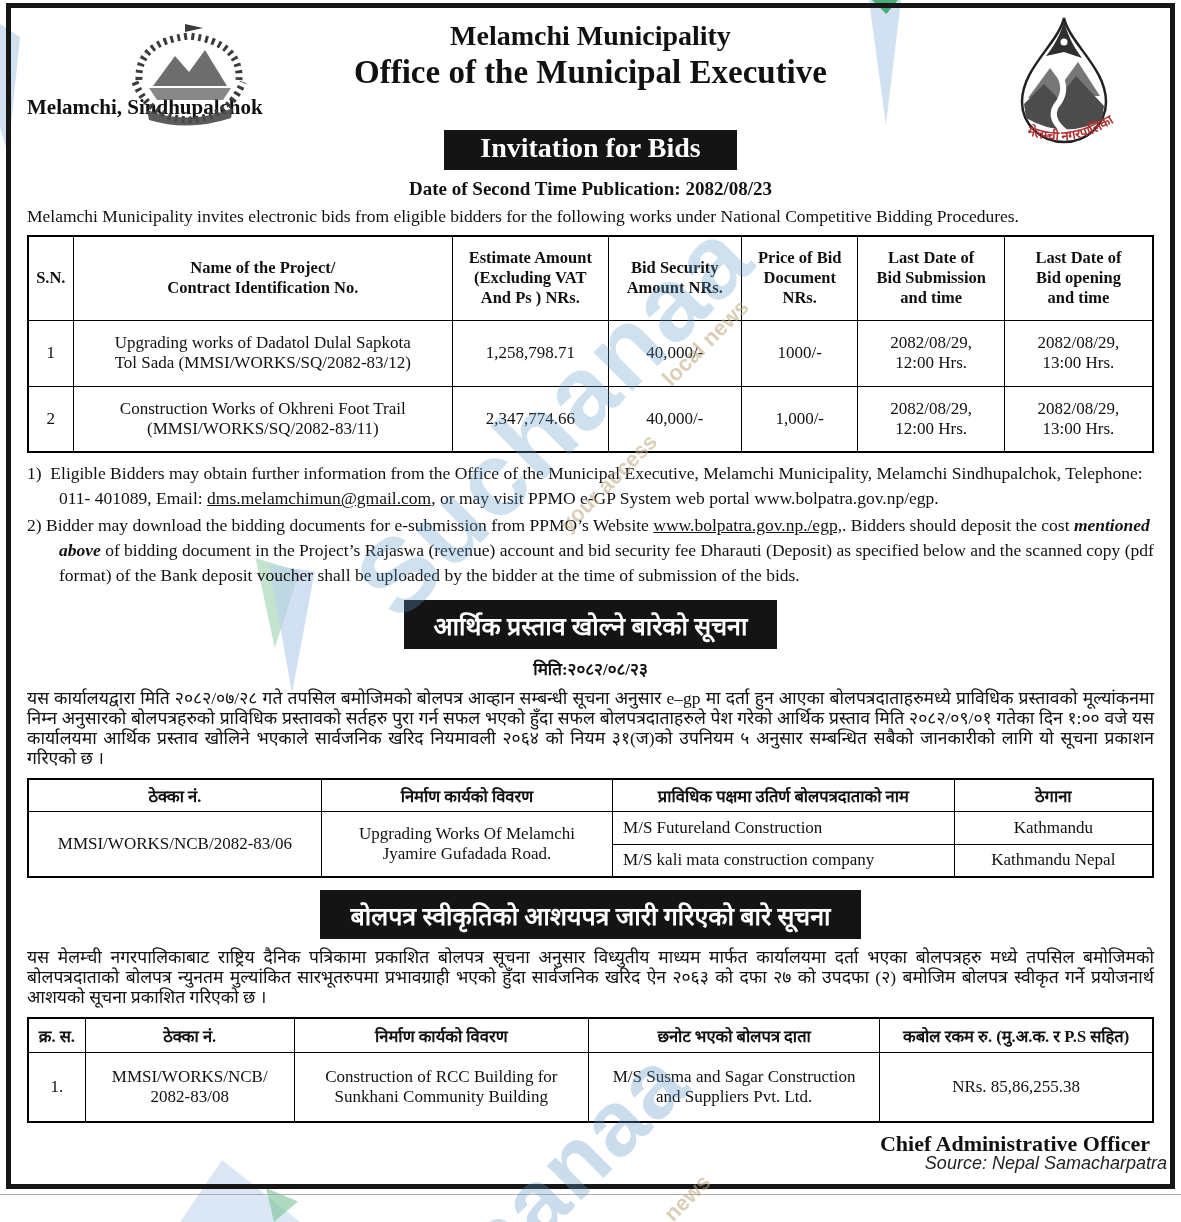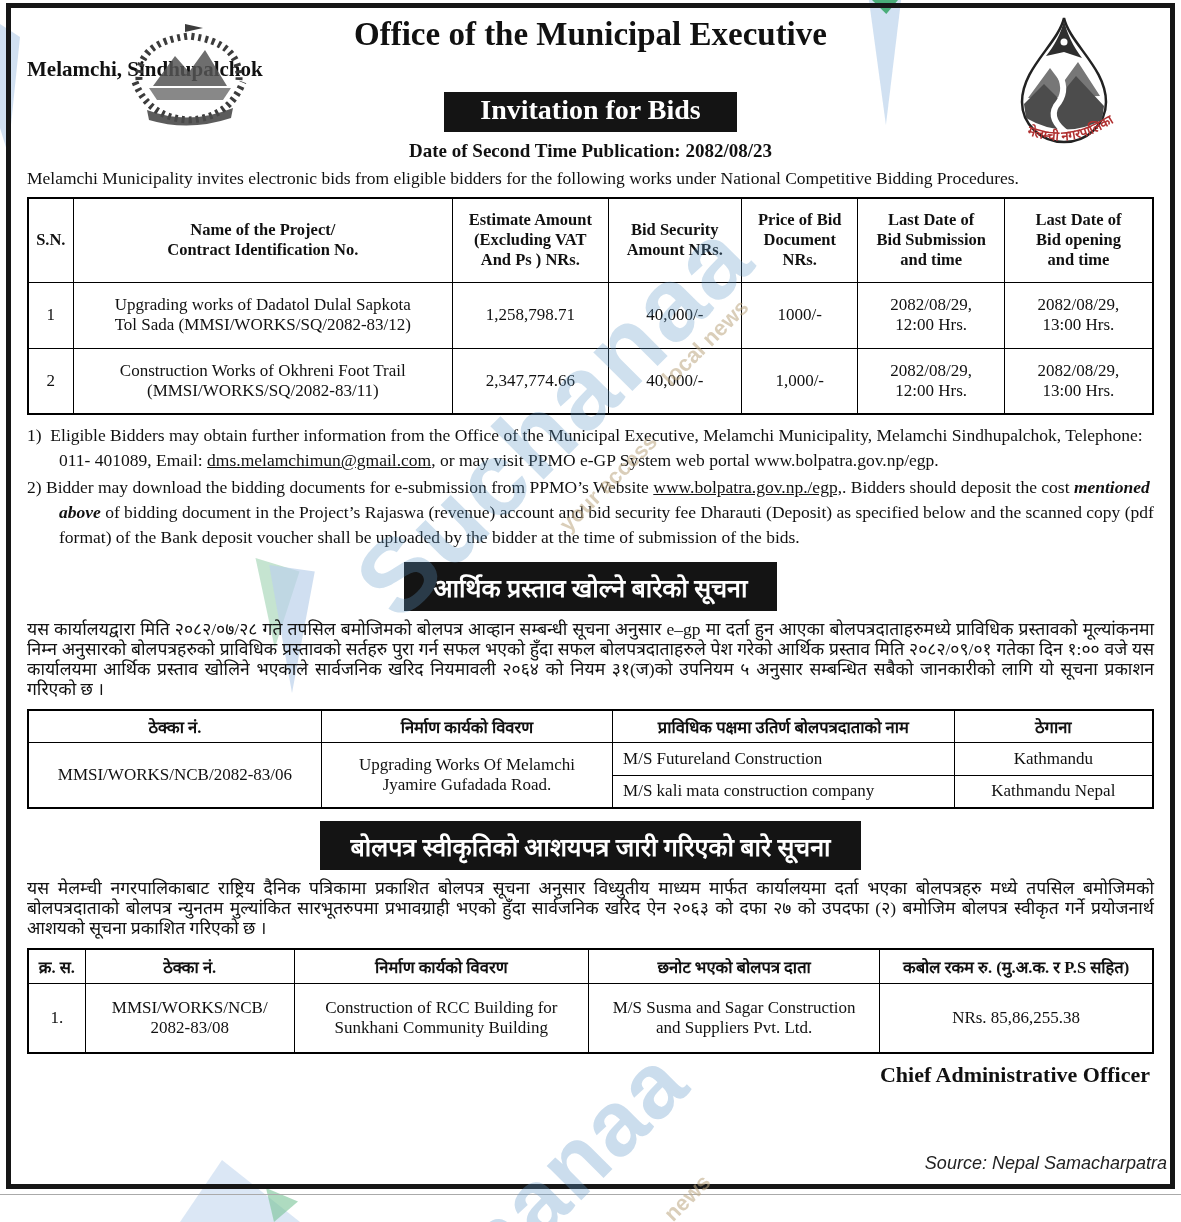--- a/index.html
+++ b/index.html
@@ -101,20 +101,21 @@
       <circle cx="66" cy="30" r="3.5" fill="#fff"></circle>
       <path d="M30,86 L52,56 L64,72 L80,50 L102,84 Z" fill="#777"></path>
       <path d="M26,92 L46,72 L60,86 L78,64 L106,94 L104,108 Q66,128 28,106 Z" fill="#4c4c4c"></path>
       <path d="M62,64 Q70,80 58,94 Q50,108 70,122" fill="none" stroke="#fff" stroke-width="6"></path>
       <path id="arcpath" d="M16,116 Q66,144 116,110" fill="none"></path>
       <text font-size="13" font-weight="bold" fill="#b03030" font-family="Liberation Serif, serif">
         <textPath href="#arcpath" startOffset="14">मेलम्ची नगरपालिका</textPath>
       </text>
     </svg>
 
+    <div class="t-muni">Melamchi Municipality</div>
     <div class="t-office">Office of the Municipal Executive</div>
     <div class="t-loc">Melamchi, Sindhupalchok</div>
 
     <div class="banner-wrap"><div class="banner banner-en">Invitation for Bids</div></div>
 
     <div class="date-line">Date of Second Time Publication: 2082/08/23</div>
     <div class="intro">Melamchi Municipality invites electronic bids from eligible bidders for the following works under National Competitive Bidding Procedures.</div>
 
     <table class="tbl-bids">
       <colgroup>
@@ -178,20 +179,21 @@
         <span>1)</span>&nbsp;
         <span>Eligible Bidders may obtain further information from the Office of the Municipal Executive, Melamchi Municipality, Melamchi Sindhupalchok, Telephone: 011- 401089, Email: </span><span class="u">dms.melamchimun@gmail.com</span><span>, or may visit PPMO e-GP System web portal www.bolpatra.gov.np/egp.</span>
       </div>
       <div class="note">
         <span>2)</span>
         <span>Bidder may download the bidding documents for e-submission from PPMO’s Website </span><span class="u">www.bolpatra.gov.np./egp,</span><span>. Bidders should deposit the cost </span><span class="bi">mentioned above</span><span> of bidding document in the Project’s  Rajaswa (revenue) account and bid security fee Dharauti (Deposit) as specified below and the scanned copy (pdf format) of the Bank deposit voucher shall be uploaded by the bidder at the time of submission of the bids.</span>
       </div>
     </div>
 
     <div class="banner-wrap mt12"><div class="banner banner-np">आर्थिक प्रस्ताव खोल्ने बारेको सूचना</div></div>
+    <div class="np-date">मिति:२०८२/०८/२३</div>
     <div class="np-para">यस कार्यालयद्वारा मिति २०८२/०७/२८ गते तपसिल बमोजिमको बोलपत्र आव्हान सम्बन्धी सूचना अनुसार e–gp मा दर्ता हुन आएका बोलपत्रदाताहरुमध्ये प्राविधिक प्रस्तावको मूल्यांकनमा निम्न अनुसारको बोलपत्रहरुको प्राविधिक प्रस्तावको सर्तहरु पुरा गर्न सफल भएको हुँदा सफल बोलपत्रदाताहरुले पेश गरेको आर्थिक प्रस्ताव मिति २०८२/०९/०१ गतेका दिन १:०० वजे यस कार्यालयमा आर्थिक प्रस्ताव खोलिने भएकाले सार्वजनिक खरिद नियमावली २०६४ को नियम ३१(ज)को उपनियम ५ अनुसार सम्बन्धित सबैको जानकारीको लागि यो सूचना प्रकाशन गरिएको छ ।</div>
 
     <table class="tbl-tech">
       <colgroup>
           <col style="width:292px">
           <col style="width:290px">
           <col style="width:340px">
           <col style="width:198px">
         </colgroup>
       <tbody>

